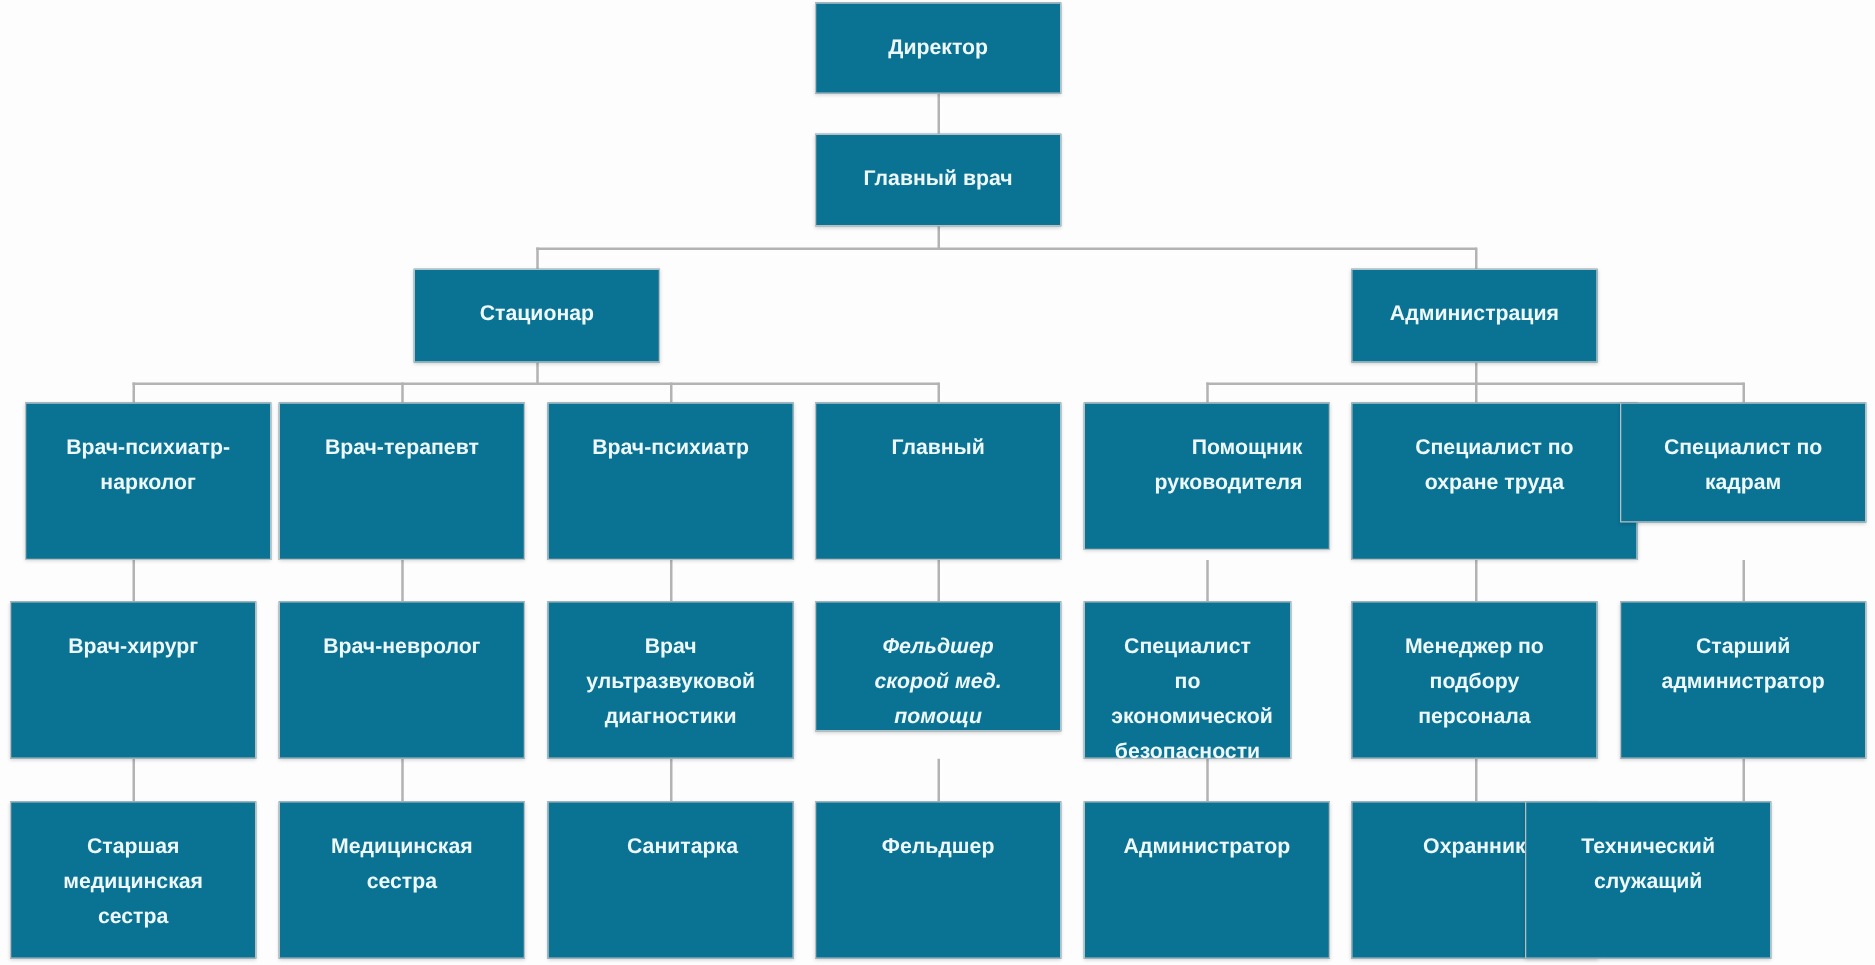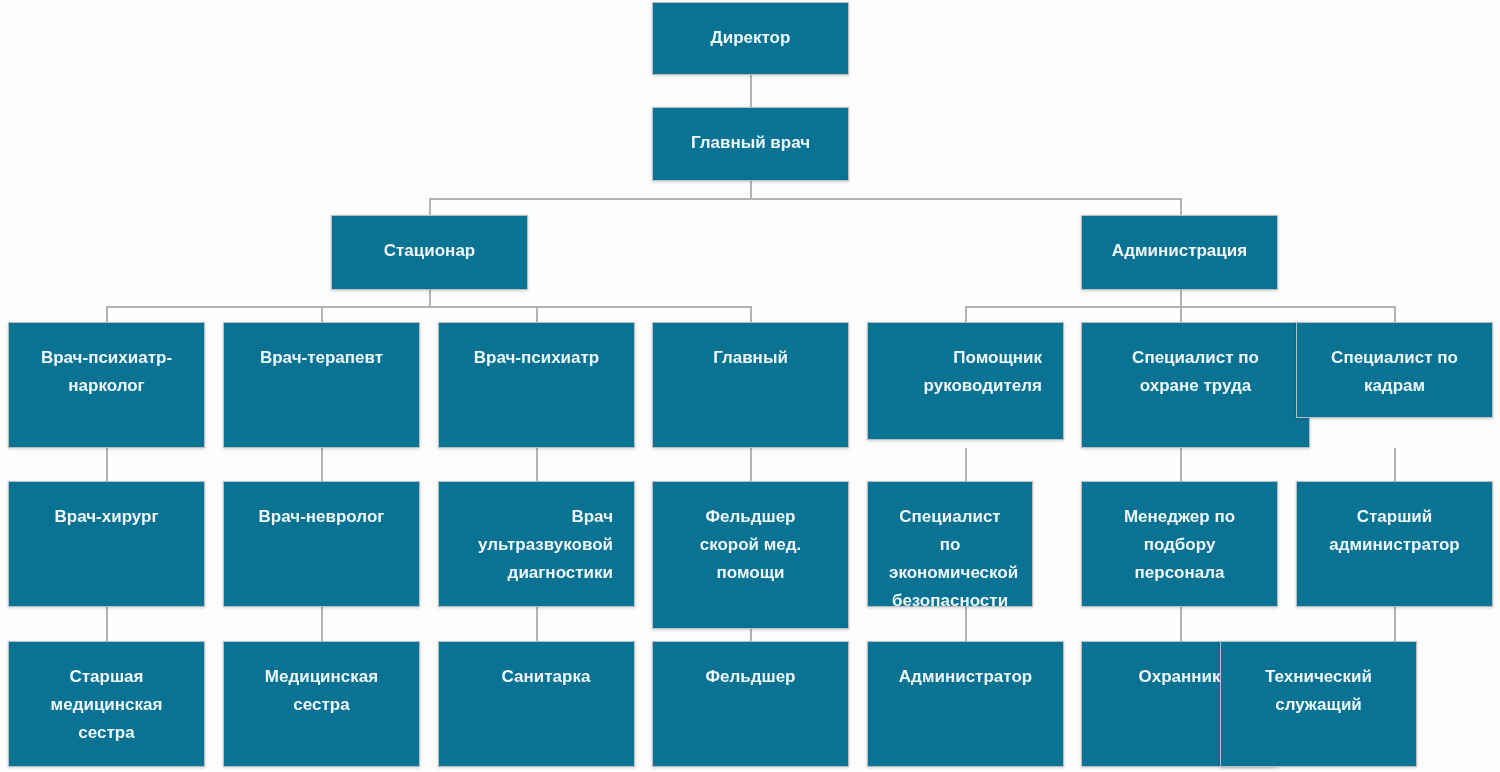--- a/index.html
+++ b/index.html
@@ -66,32 +66,32 @@
   <div class="cv" style="left:965px;top:607px;height:34px;"></div>
   <div class="cv" style="left:1180px;top:607px;height:34px;"></div>
   <div class="cv" style="left:1394px;top:607px;height:34px;"></div>
 
   <div class="node" style="left:652px;top:2px;width:197px;height:73px;">Директор</div>
   <div class="node" style="left:652px;top:107px;width:197px;height:74px;">Главный врач</div>
 
   <div class="node" style="left:331px;top:215px;width:197px;height:75px;">Стационар</div>
   <div class="node" style="left:1081px;top:215px;width:197px;height:75px;">Администрация</div>
 
-  <div class="node" style="left:8px;top:322px;width:197px;height:126px;">Врач-психиатр-нарколог</div>
+  <div class="node" style="left:20px;top:322px;width:197px;height:126px;">Врач-психиатр-нарколог</div>
   <div class="node" style="left:223px;top:322px;width:197px;height:126px;">Врач-терапевт</div>
   <div class="node" style="left:438px;top:322px;width:197px;height:126px;">Врач-психиатр</div>
   <div class="node" style="left:652px;top:322px;width:197px;height:126px;">Главный</div>
   <div class="node" style="left:867px;top:322px;width:197px;height:118px;text-align:right;">Помощник руководителя</div>
   <div class="node" style="left:1081px;top:322px;width:229px;height:126px;">Специалист по охране труда</div>
   <div class="node" style="left:1296px;top:322px;width:197px;height:96px;">Специалист по кадрам</div>
 
   <div class="node" style="left:8px;top:481px;width:197px;height:126px;">Врач-хирург</div>
   <div class="node" style="left:223px;top:481px;width:197px;height:126px;">Врач-невролог</div>
-  <div class="node" style="left:438px;top:481px;width:197px;height:126px;text-align:right;">Врач ультразвуковой диагностики</div>
-  <div class="node" style="left:652px;top:481px;width:197px;height:148px;">Фельдшер скорой мед. помощи</div>
+  <div class="node" style="left:438px;top:481px;width:197px;height:126px;">Врач ультразвуковой диагностики</div>
+  <div class="node" style="left:652px;top:481px;width:197px;height:104px;font-style:italic;">Фельдшер скорой мед. помощи</div>
   <div class="node" style="left:867px;top:481px;width:166px;height:126px;">Специалист по экономической безопасности</div>
   <div class="node" style="left:1081px;top:481px;width:197px;height:126px;">Менеджер по подбору персонала</div>
   <div class="node" style="left:1296px;top:481px;width:197px;height:126px;">Старший администратор</div>
 
   <div class="node" style="left:8px;top:641px;width:197px;height:126px;">Старшая медицинская сестра</div>
   <div class="node" style="left:223px;top:641px;width:197px;height:126px;">Медицинская сестра</div>
   <div class="node" style="left:438px;top:641px;width:197px;height:126px;padding-left:40px;">Санитарка</div>
   <div class="node" style="left:652px;top:641px;width:197px;height:126px;">Фельдшер</div>
   <div class="node" style="left:867px;top:641px;width:197px;height:126px;">Администратор</div>
   <div class="node" style="left:1081px;top:641px;width:197px;height:126px;">Охранник</div>

